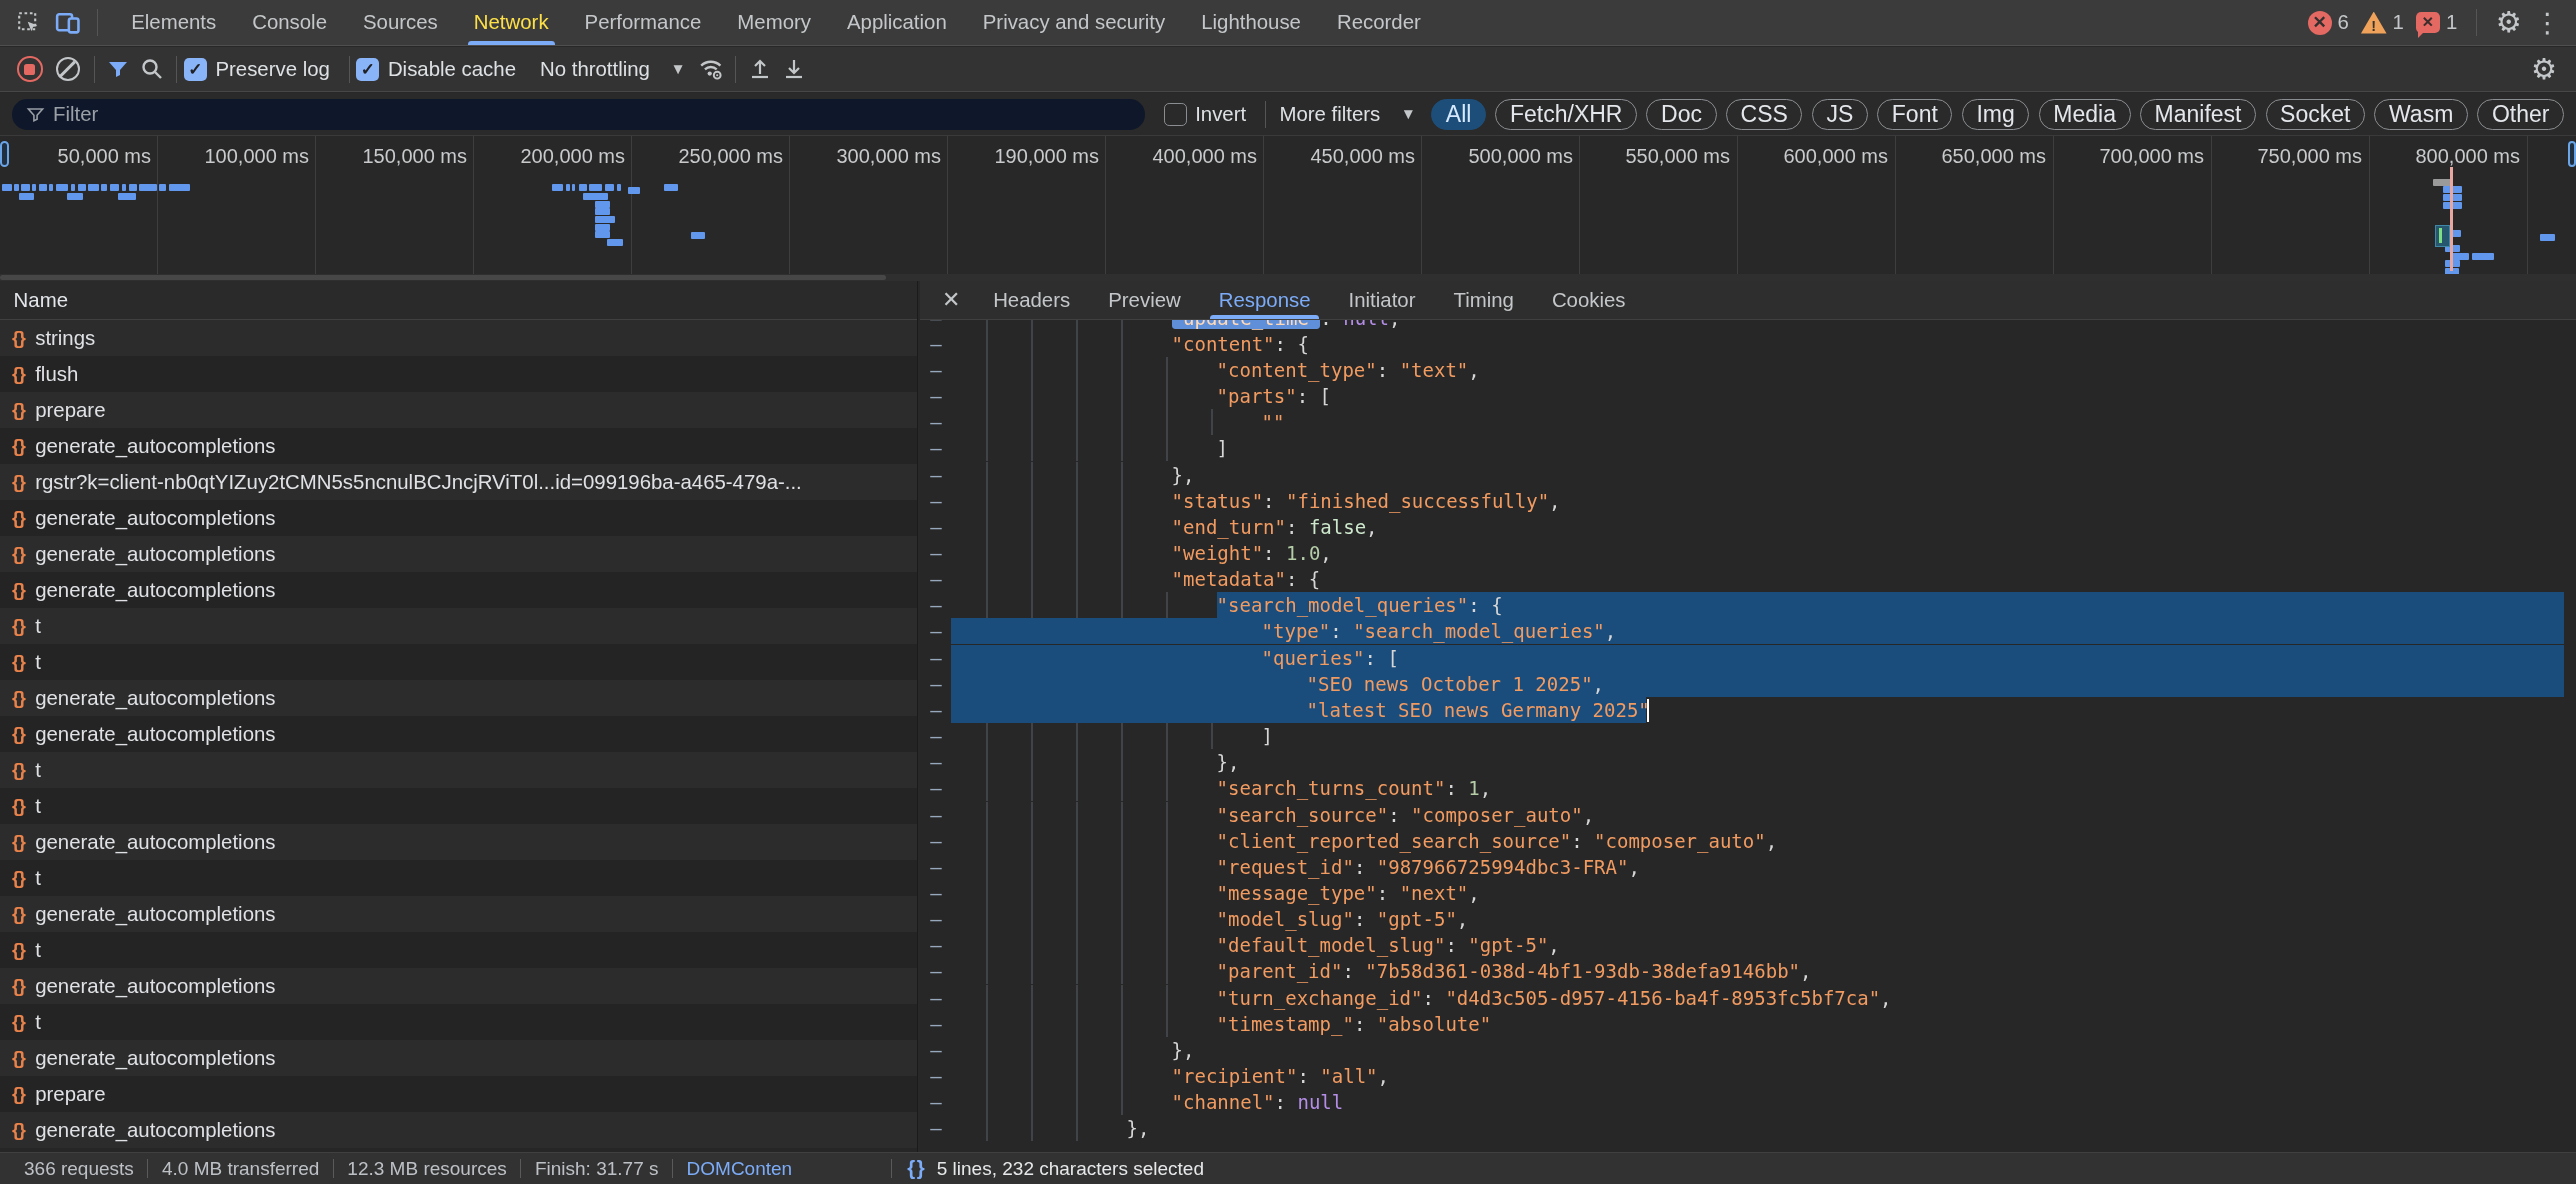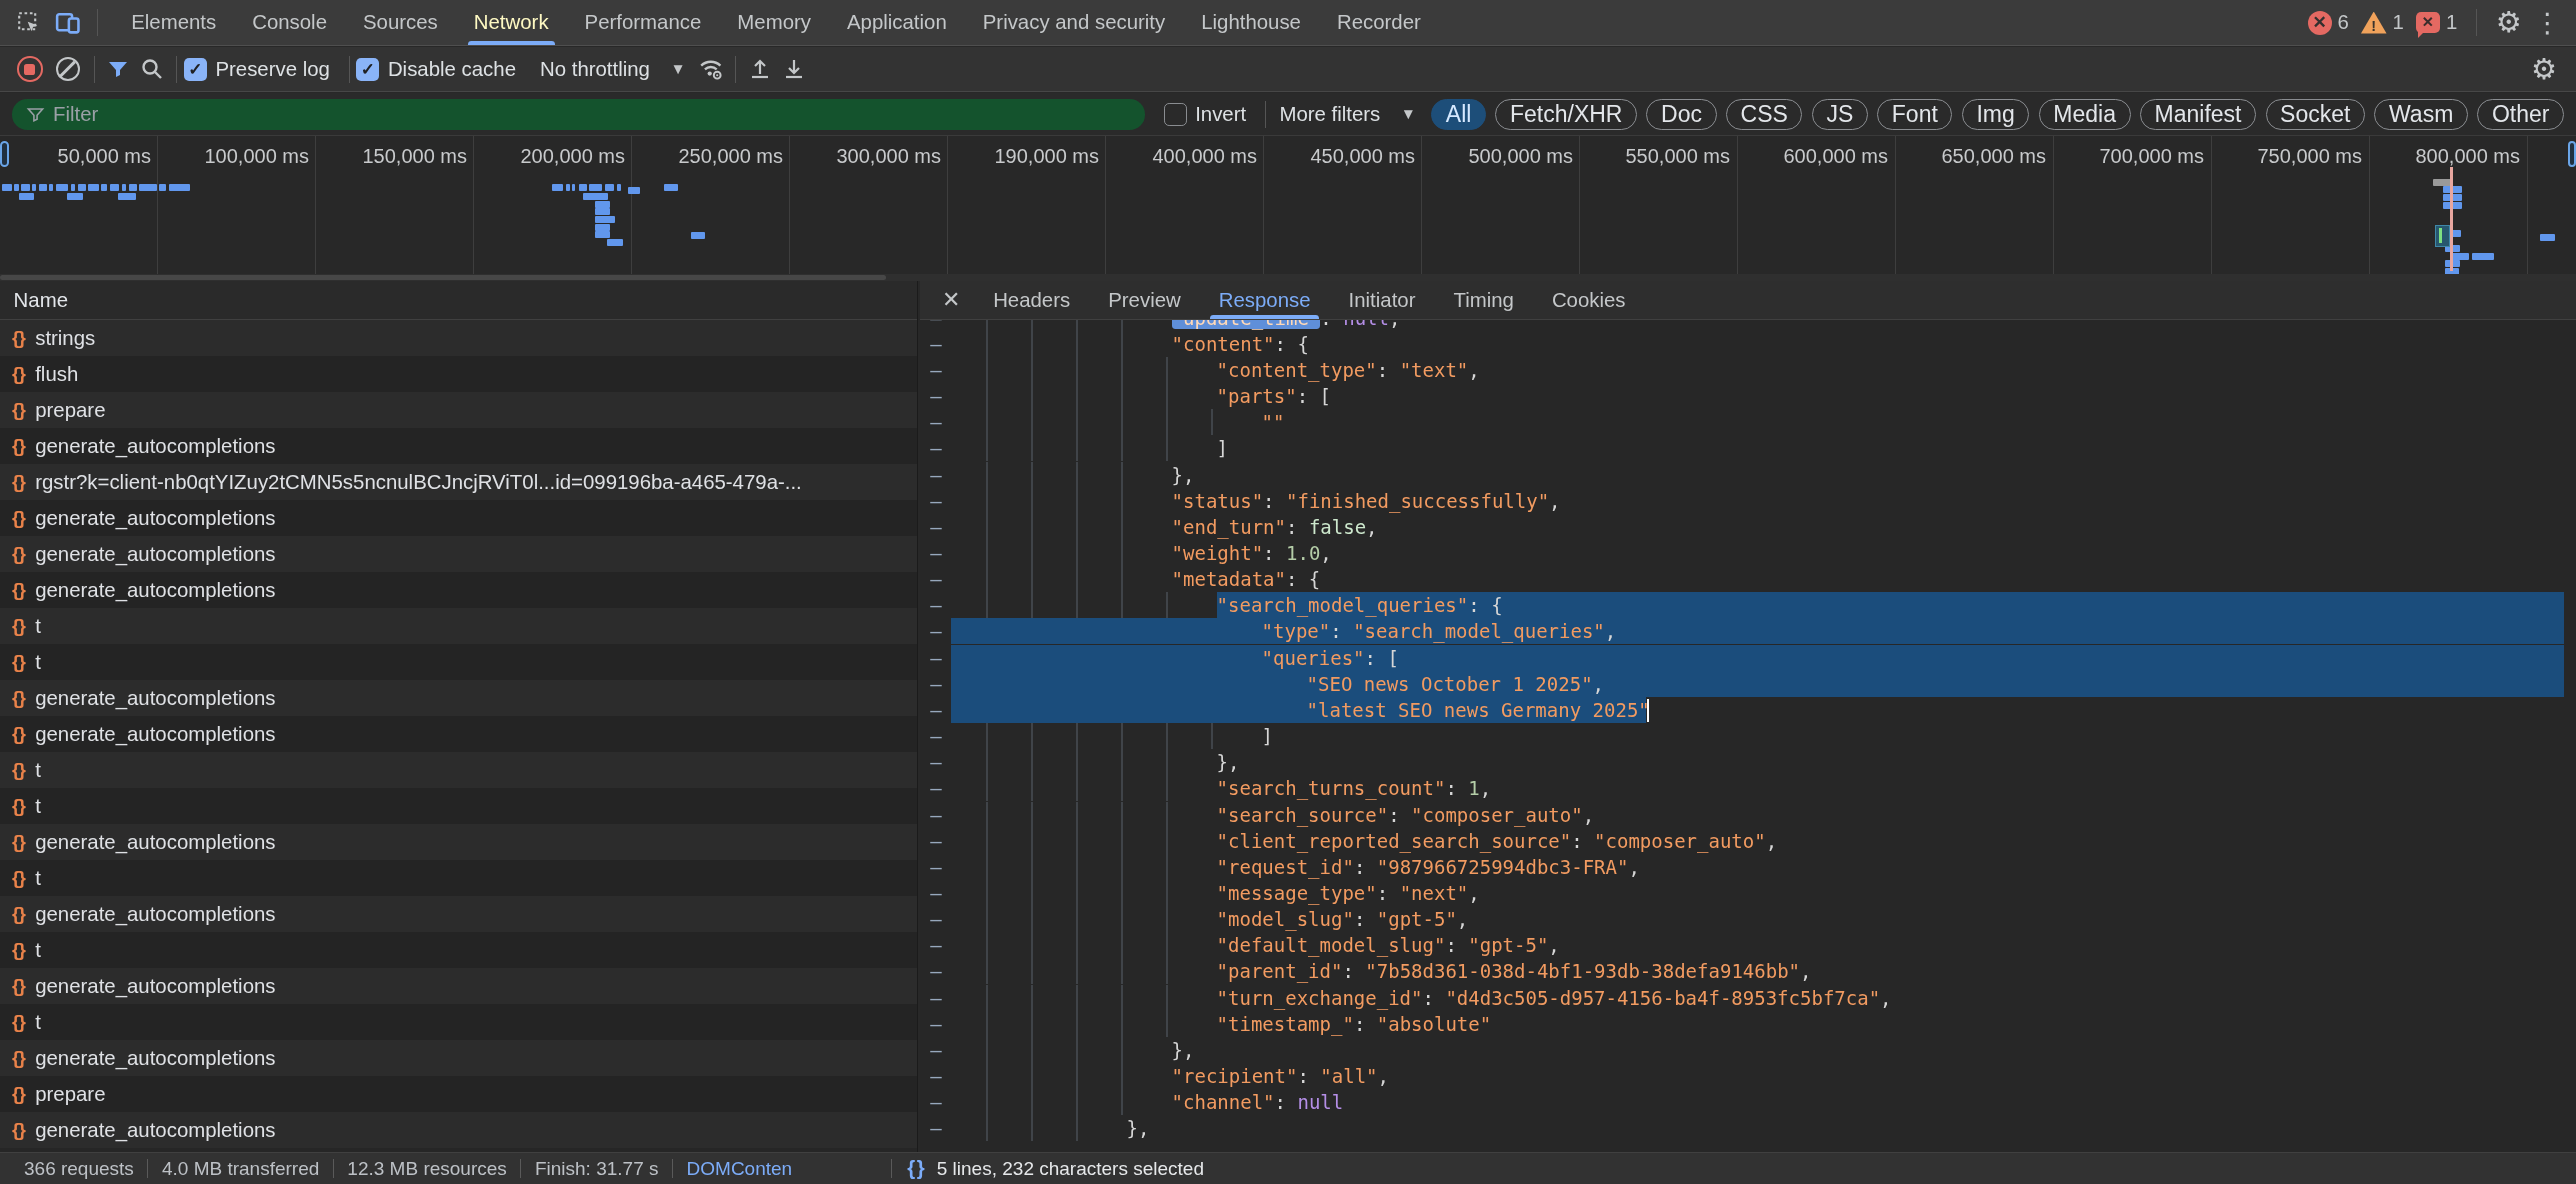--- a/index.html
+++ b/index.html
@@ -7,21 +7,21 @@
   body { font-family:"Liberation Sans", sans-serif; }
   #app { position:relative; width:2576px; height:1184px; background:#282828; overflow:hidden; color:#c4c7c9; }
 
   
   .topbar { position:absolute; top:0; left:0; width:100%; height:46px; background:#3b3b3b; border-bottom:0.9px solid #4f4f4f; display:flex; align-items:center; }
   .topbar-icons { display:flex; align-items:center; gap:5.1px; padding:0 8.5px 0 12px; }
   .icon-btn { width:34px; height:34px; display:flex; align-items:center; justify-content:center; border-radius:5.1px; }
   .vsep { width:0.9px; height:27px; background:#555; margin:0 6.8px; }
   .tabs { display:flex; height:100%; align-items:stretch; }
   .tab { position:relative; display:flex; align-items:center; padding:0 18px; font-size:20.4px; color:#c4c7c9; white-space:nowrap; }
-  .tab.active { color:#fef9c3; }
+  .tab.active { color:#fde047; }
   .tab.active::after { content:""; position:absolute; left:12px; right:12px; bottom:0; height:4.3px; border-radius:3.4px 3.4px 0 0; background:#7cacf8; }
   .topbar-right { margin-left:auto; display:flex; align-items:center; gap:12px; padding-right:15.3px; }
   .badge { display:flex; align-items:center; gap:6px; font-size:20.4px; color:#c4c7c9; }
   .err-circle { width:24px; height:24px; border-radius:50%; background:#e46962; color:#33302f; font-size:17px; font-weight:bold; display:flex; align-items:center; justify-content:center; }
   .warn-tri { width:25.6px; height:22px; background:#f0a25b; clip-path:polygon(50% 0,100% 100%,0 100%); color:#3a342c; font-size:14.5px; font-weight:bold; display:flex; align-items:flex-end; justify-content:center; }
   .issue-bub { position:relative; width:24px; height:20.4px; border-radius:5.1px; background:#e46962; color:#3a2d2c; font-size:14.5px; font-weight:bold; display:flex; align-items:center; justify-content:center; }
   .issue-bub::after { content:""; position:absolute; left:2.6px; bottom:-5.1px; border:5.1px solid transparent; border-top-color:#e46962; border-left-color:#e46962; }
   .gear { font-size:29px; color:#c4c7c9; line-height:1; }
   .kebab { font-size:27px; color:#c4c7c9; letter-spacing:0; }
 
@@ -32,21 +32,21 @@
   .clear-btn { position:relative; width:24px; height:24px; border-radius:50%; border:2.6px solid #c4c7c9; margin:0 6.8px; }
   .clear-btn::after { content:""; position:absolute; left:-1.7px; top:8.5px; width:22px; height:2.6px; background:#c4c7c9; transform:rotate(-45deg); }
   .chk { width:23px; height:23px; border-radius:5.1px; background:#8ab4f8; color:#202124; display:flex; align-items:center; justify-content:center; font-size:17px; font-weight:bold; margin-right:8.5px; }
   .chk.empty { background:transparent; border:1.7px solid #8a8d91; }
   .tb-label { font-size:20.4px; color:#dde1e4; margin-right:12px; white-space:nowrap; }
   .caret { font-size:15.3px; color:#c4c7c9; margin:0 8.5px; }
   .toolbar2 .right-gear { position:absolute; right:19px; }
 
   
   .filterrow { position:absolute; top:93px; left:0; width:100%; height:43px; background:#2a2a2a; border-bottom:0.9px solid #3a3a3a; display:flex; align-items:center; padding:0 12px; }
-  .filter-pill { width:1133px; height:31px; border-radius:15.3px; background:#14532d; display:flex; align-items:center; padding:0 13.6px; gap:8.5px; }
+  .filter-pill { width:1133px; height:31px; border-radius:15.3px; background:#0f172a; display:flex; align-items:center; padding:0 13.6px; gap:8.5px; }
   .filter-placeholder { font-size:20.4px; color:#9aa0a6; }
   .chips { display:flex; align-items:center; gap:9.4px; margin-left:6.8px; }
   .chip { height:31px; border-radius:15.3px; border:1.7px solid #8a8d91; color:#e3e6ea; font-size:23px; display:flex; align-items:center; padding:0 13.6px; white-space:nowrap; }
   .chip.selected { background:#1d4e79; border-color:#1d4e79; color:#d6e9ff; }
 
   
   .overview { position:absolute; top:136px; left:0; width:100%; height:138px; background:#282828;
     background-image:repeating-linear-gradient(90deg, transparent 0px, transparent 157px, #3e3e3e 157px, #3e3e3e 158px); }
   .tl-label { position:absolute; top:8.5px; font-size:20px; color:#c8cacc; transform:translateX(-100%); white-space:nowrap; }
   .bar { position:absolute; height:6.8px; border-radius:0.9px; background:#6197ed; }

